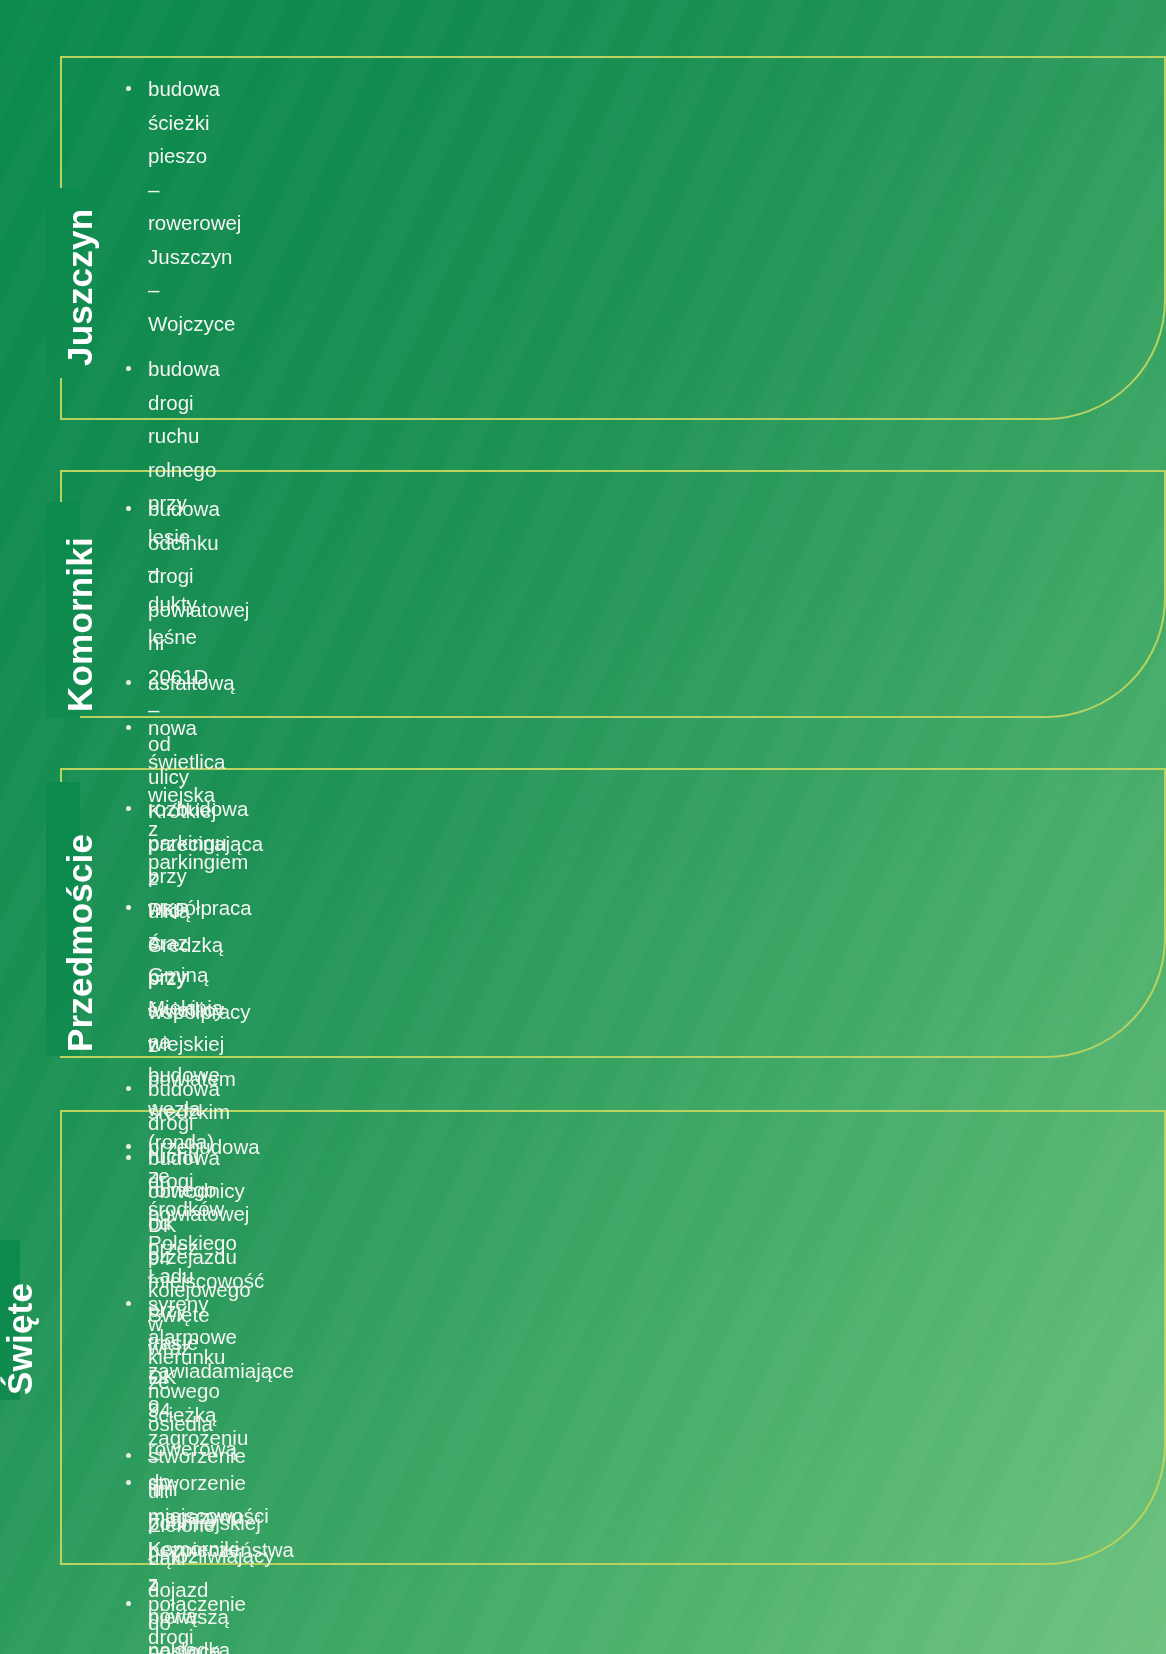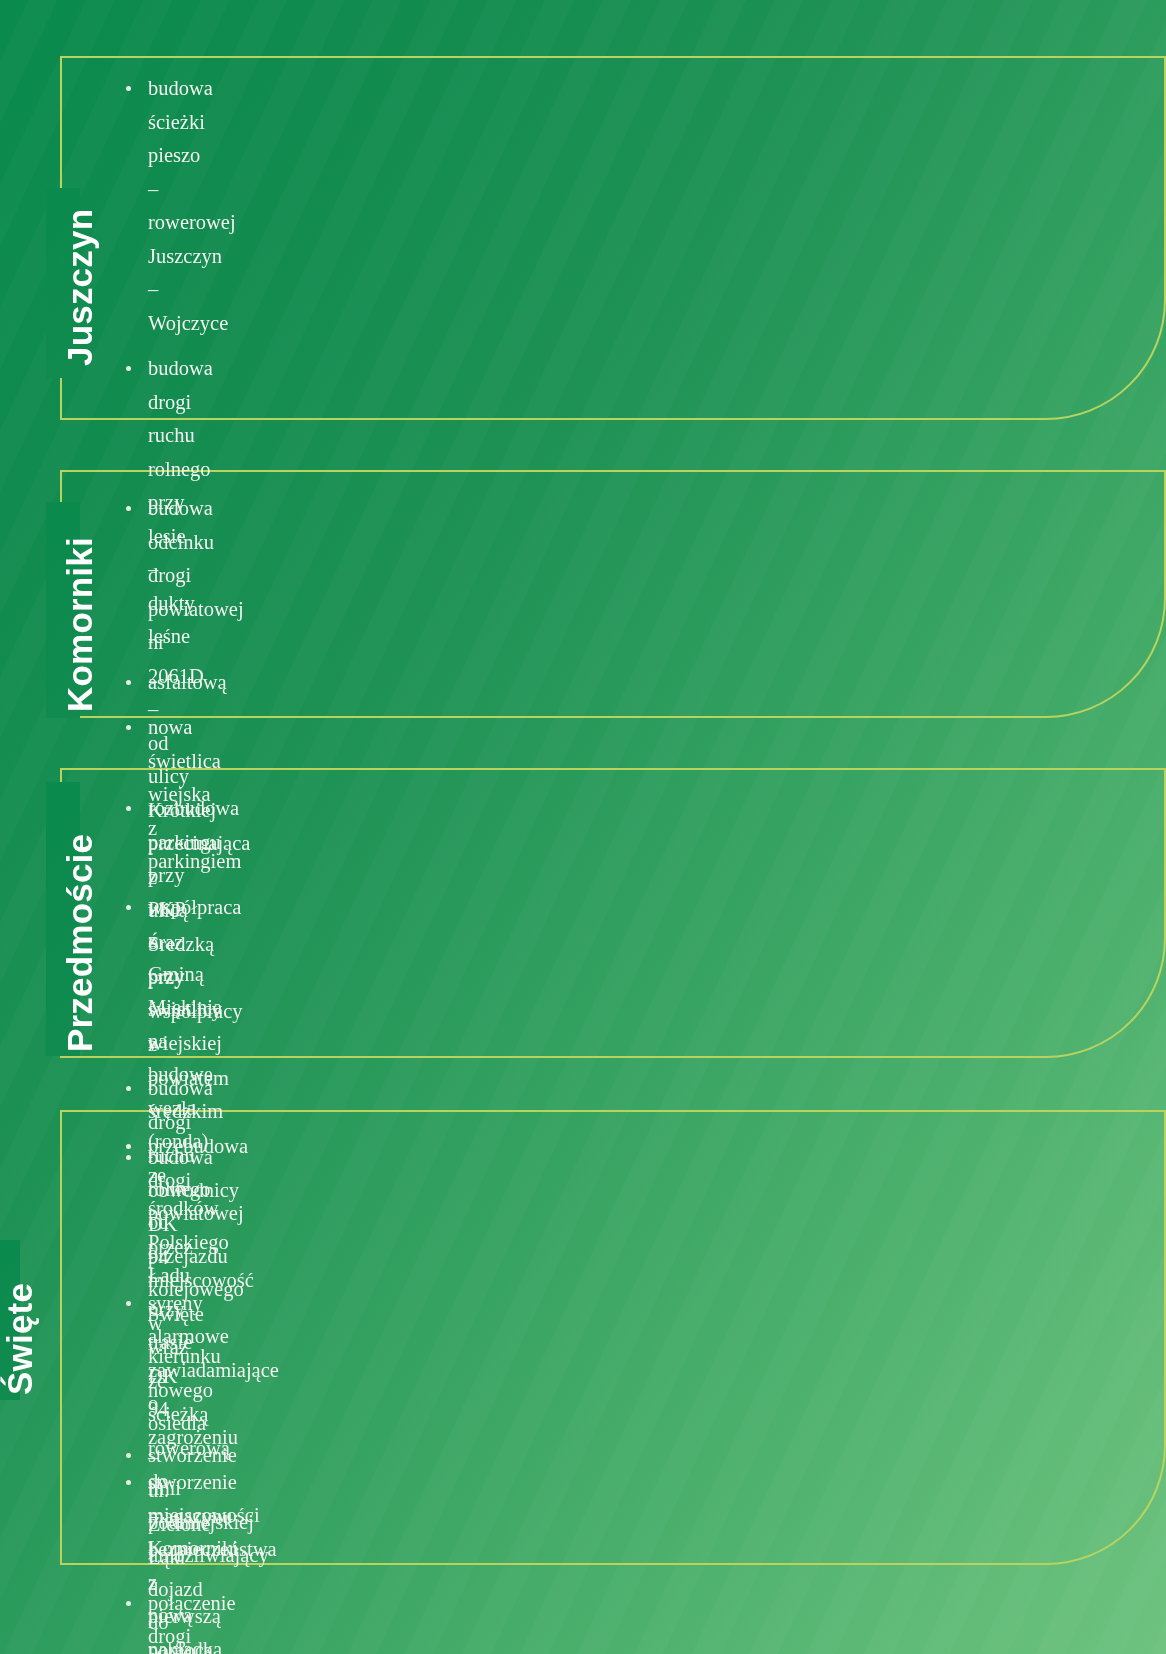--- a/index.html
+++ b/index.html
@@ -78,21 +78,20 @@
   }
   .bullets li {
     position:relative;
     color:#f2f7f2;
     font-size:20.5px;
     line-height:33.5px;
     padding-left:32px;
     margin-bottom:12px;
     max-width:965px;
     text-shadow:0 0 1px rgba(0,0,0,0.10);
-    font-family:Liberation Serif, serif;
   }
   .bullets li:last-child { margin-bottom:0; }
   .bullets li .dot {
     position:absolute;
     left:10px; top:14px;
     width:5px; height:5px;
     border-radius:50%;
     background:#e8efe8;
   }
 

